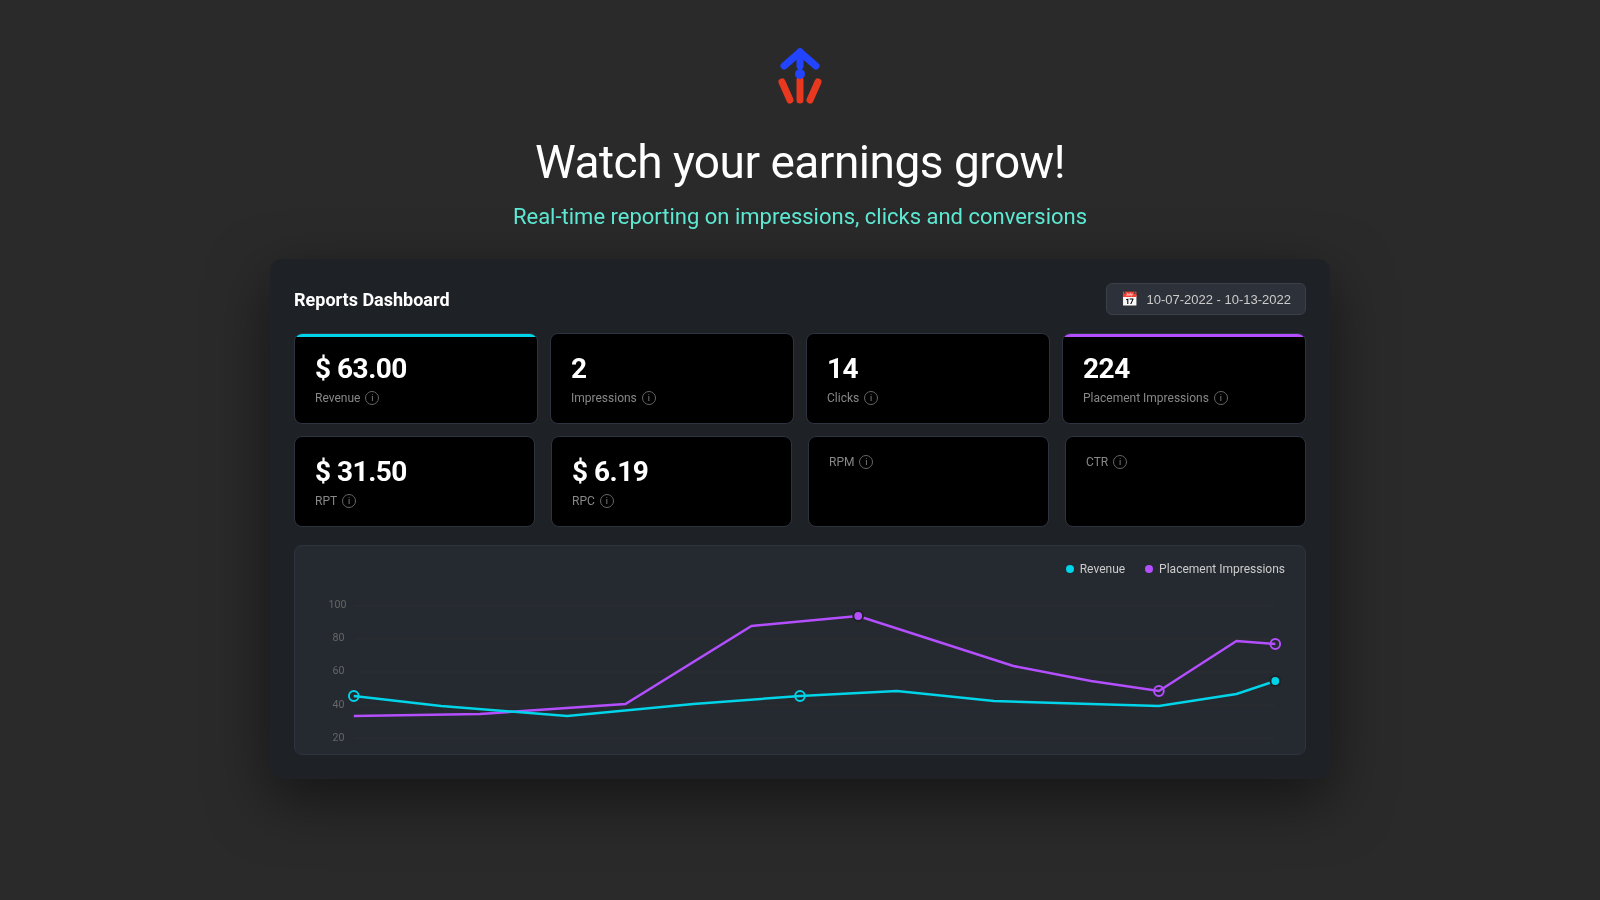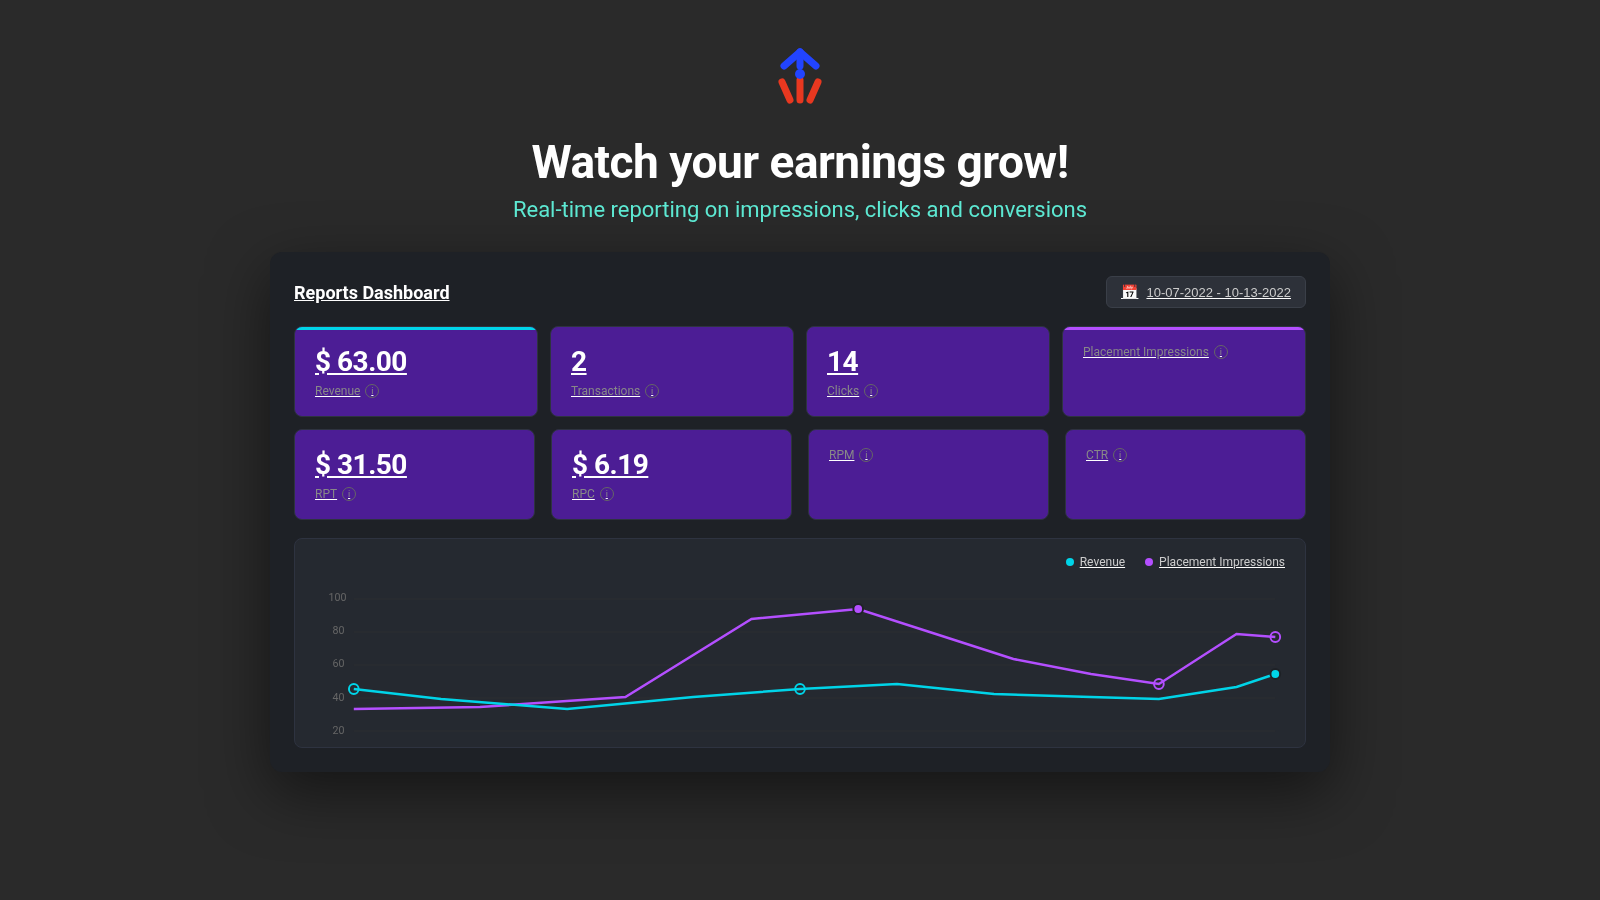--- a/index.html
+++ b/index.html
@@ -26,39 +26,38 @@
     }
 
     .logo {
       width: 70px;
       height: 70px;
       margin-bottom: 20px;
     }
 
     .hero-title {
       font-size: 46px;
-      font-weight: 700;
+      font-weight: 400;
       color: #ffffff;
-      margin-bottom: 8px;
+      margin-bottom: 15px;
       letter-spacing: -0.5px;
     }
 
     .hero-subtitle {
       font-size: 22px;
       color: #5eead4;
       font-weight: 400;
     }
 
     .dashboard-container {
       background-color: #1e2126;
       border-radius: 12px;
       width: 1060px;
       padding: 24px;
       box-shadow: 0 20px 60px rgba(0,0,0,0.5);
-      text-decoration: underline;
     }
 
     .dashboard-header {
       display: flex;
       align-items: center;
       justify-content: space-between;
       margin-bottom: 18px;
     }
 
     .dashboard-title {
@@ -93,21 +92,21 @@
     }
 
     .metrics-grid-bottom {
       display: grid;
       grid-template-columns: repeat(4, 1fr);
       gap: 16px;
       margin-bottom: 18px;
     }
 
     .metric-card {
-      background-color: #4c1d95;
+      background-color: #000000;
       border-radius: 8px;
       padding: 18px 20px;
       border: 1px solid #2e3340;
       position: relative;
       overflow: hidden;
     }
 
     .metric-card.highlight-cyan::before {
       content: '';
       position: absolute;
@@ -238,32 +237,33 @@
     <div class="metric-card highlight-cyan">
       <div class="metric-value">$ 63.00</div>
       <div class="metric-label">
         <span>Revenue</span>
         <span class="info-icon">i</span>
       </div>
     </div>
     <div class="metric-card">
       <div class="metric-value">2</div>
       <div class="metric-label">
-        <span>Transactions</span>
+        <span>Impressions</span>
         <span class="info-icon">i</span>
       </div>
     </div>
     <div class="metric-card">
       <div class="metric-value">14</div>
       <div class="metric-label">
         <span>Clicks</span>
         <span class="info-icon">i</span>
       </div>
     </div>
     <div class="metric-card highlight-magenta">
+      <div class="metric-value">224</div>
       <div class="metric-label">
         <span>Placement Impressions</span>
         <span class="info-icon">i</span>
       </div>
     </div>
   </div>
 
   <div class="metrics-grid-bottom">
     <div class="metric-card">
       <div class="metric-value">$ 31.50</div>

